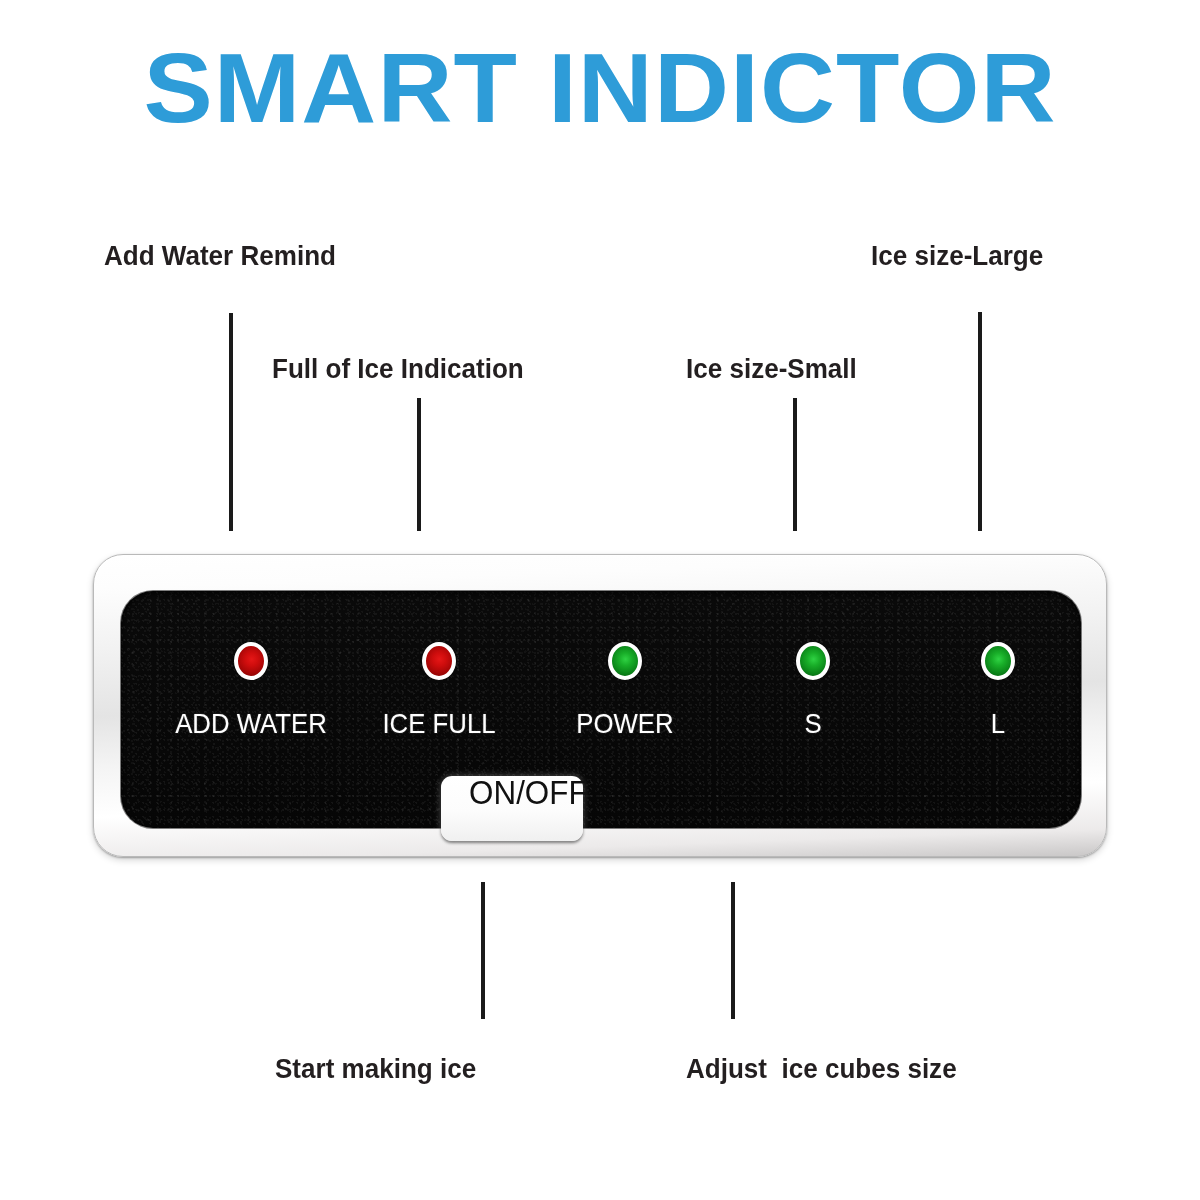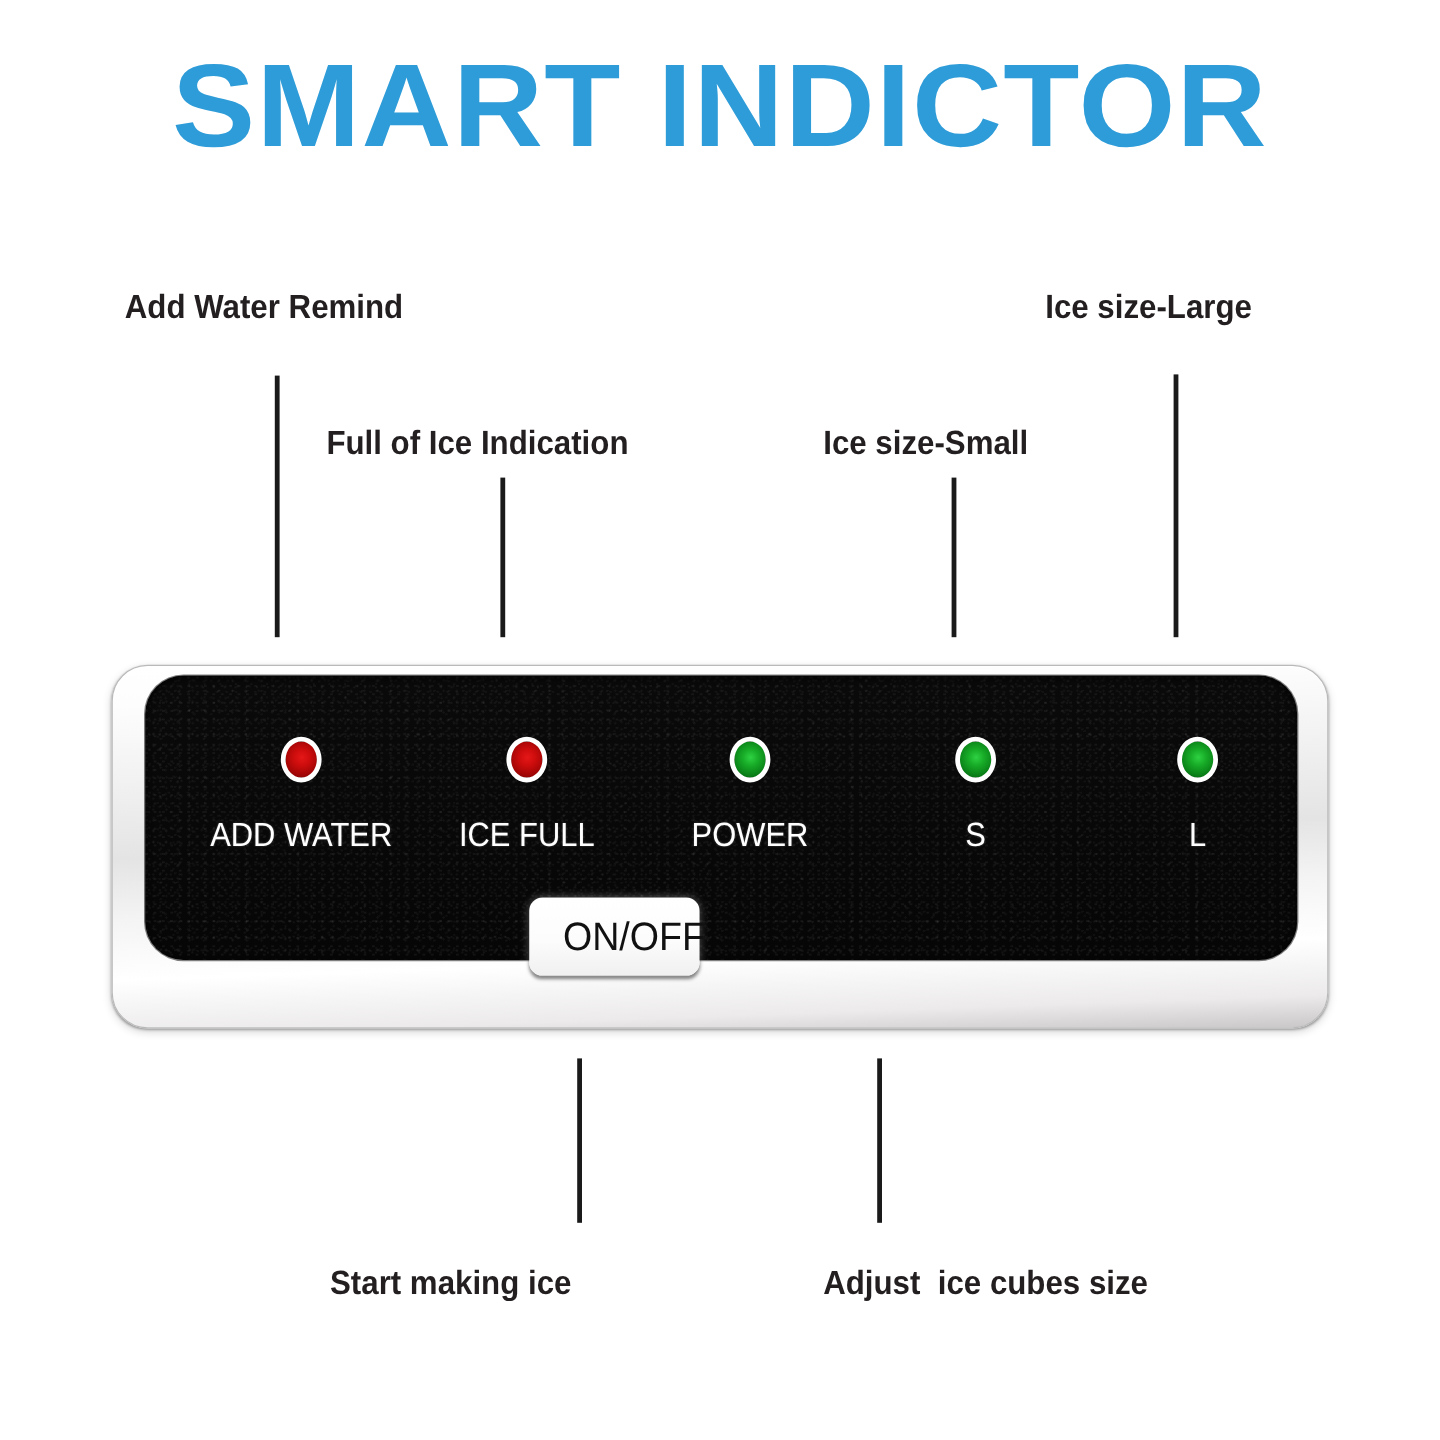--- a/index.html
+++ b/index.html
@@ -94,21 +94,21 @@
       0 1px 2px rgba(0,0,0,0.30),
       0 3px 7px rgba(0,0,0,0.17),
       inset 0 1px 0 rgba(255,255,255,0.95);
     border: 1px solid #b9b9b9;
     box-sizing: border-box;
   }
 
   .panel-face {
     position: absolute;
     left: 27px;
-    top: 8px;
+    top: 36px;
     width: 960px;
     height: 237px;
     border-radius: 32px;
     background-color: #070707;
     background-image:
       radial-gradient(circle at 18% 22%, rgba(255,255,255,0.055) 0 1px, transparent 1px),
       radial-gradient(circle at 61% 41%, rgba(255,255,255,0.045) 0 1px, transparent 1px),
       radial-gradient(circle at 35% 77%, rgba(255,255,255,0.05) 0 1px, transparent 1px),
       radial-gradient(circle at 83% 65%, rgba(255,255,255,0.04) 0 1px, transparent 1px),
       radial-gradient(circle at 47% 12%, rgba(255,255,255,0.04) 0 1px, transparent 1px),
@@ -174,21 +174,21 @@
   .panel-btn {
     position: absolute;
     top: 185px;
     height: 65px;
     border-radius: 11px;
     background: linear-gradient(180deg, #ffffff 0%, #fcfcfc 55%, #f0f0f0 100%);
     box-shadow:
       0 0 7px rgba(255,255,255,0.30),
       0 2px 3px rgba(0,0,0,0.55);
     display: flex;
-    align-items: center;
+    align-items: flex-start;
     justify-content: center;
     color: #111111;
     font-family: "Liberation Sans", sans-serif;
     font-weight: 400;
     font-size: 33px;
     line-height: 34px;
     letter-spacing: 0px;
     box-sizing: border-box;
     cursor: pointer;
     padding-left: 32px;

